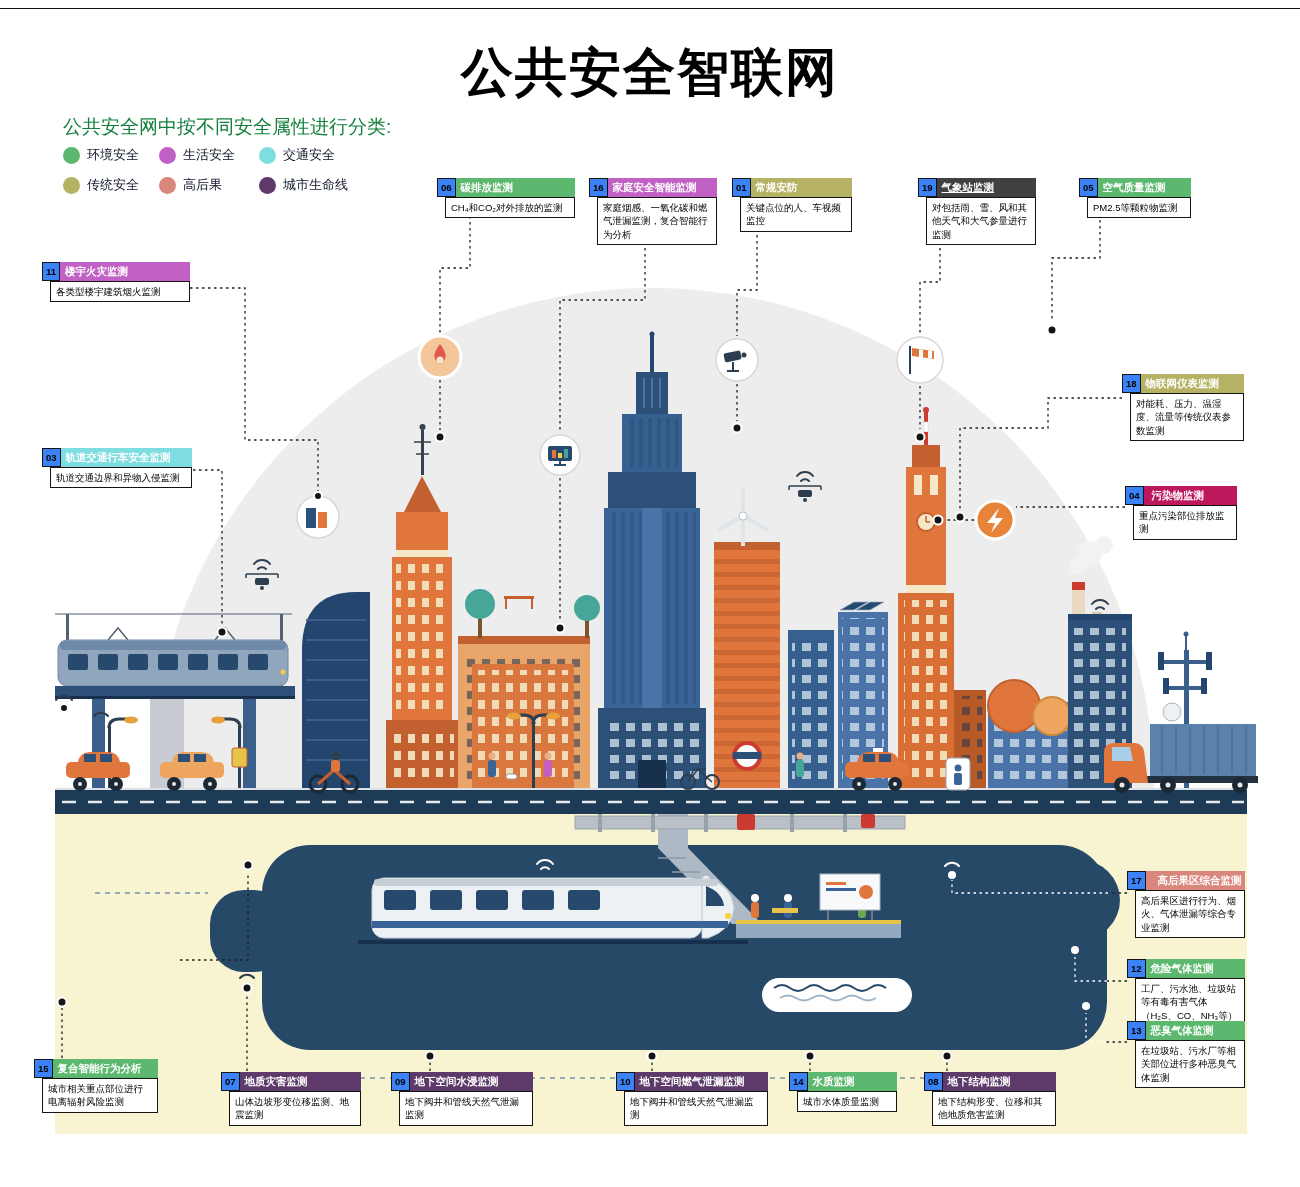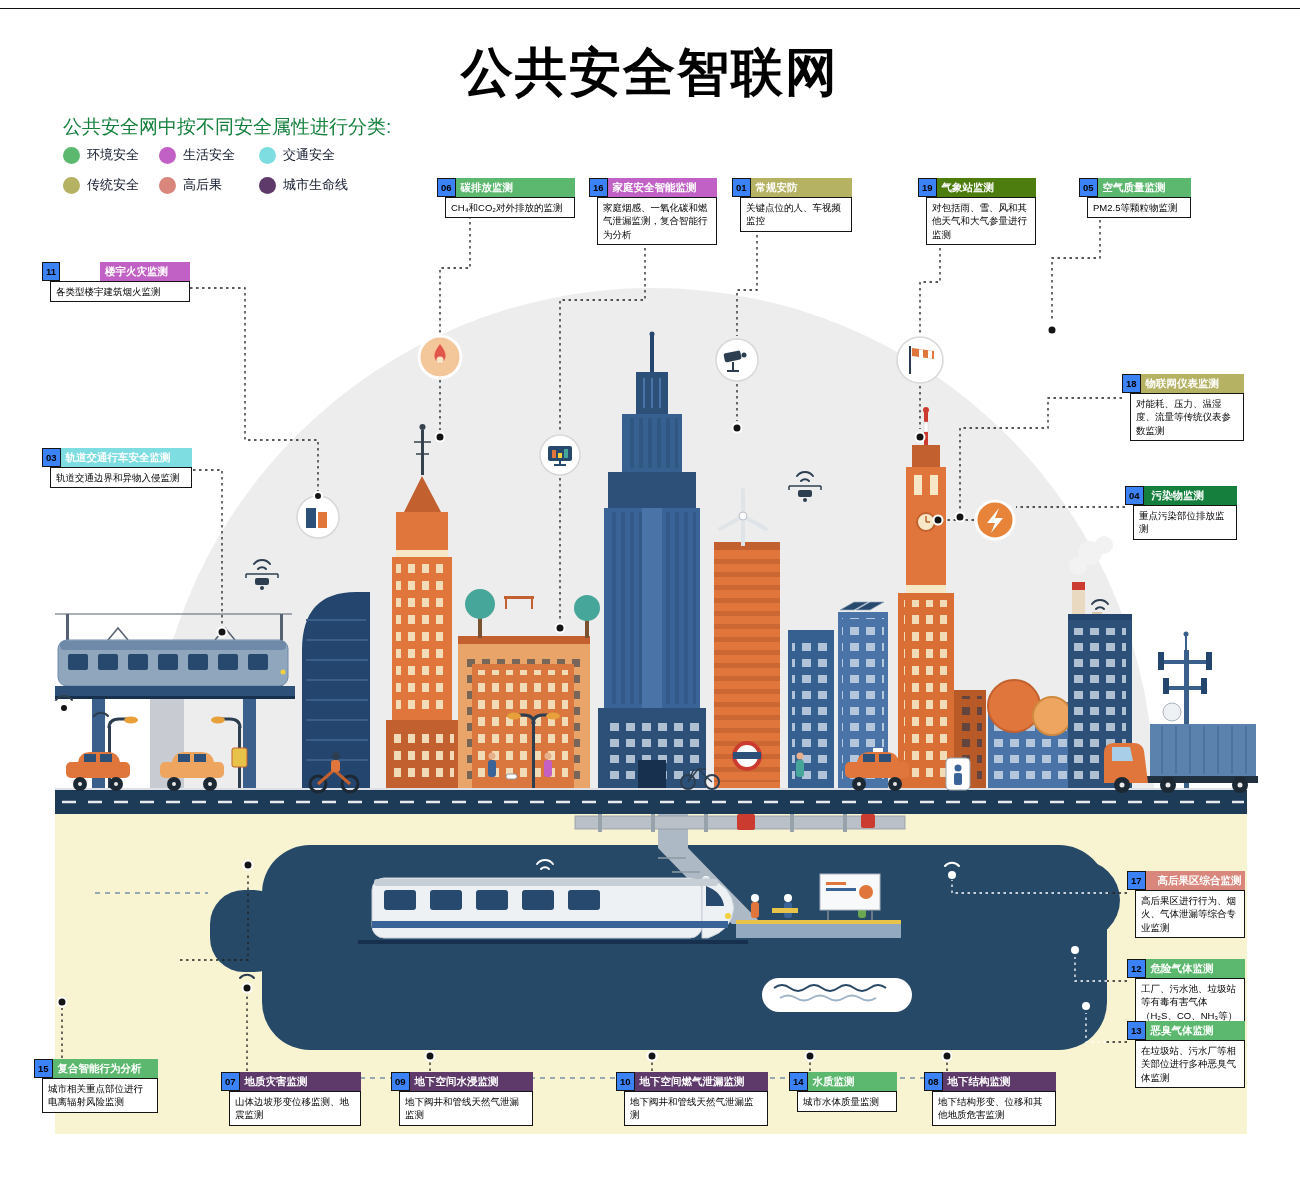--- a/index.html
+++ b/index.html
@@ -533,56 +533,56 @@
   <div class="callout" style="left:732px;top:178px;width:120px">
     <div class="co-head">
         <span class="co-num">01</span>
         <span class="co-title" style="background: rgb(181, 178, 99);">常规安防</span>
       </div>
     <div class="co-body">关键点位的人、车视频监控</div>
   </div>
   <div class="callout" style="left:918px;top:178px;width:118px">
     <div class="co-head">
         <span class="co-num">19</span>
-        <span class="co-title" style="background: #4d7c0f;">气象站监测</span>
+        <span class="co-title" style="background: #404040; text-decoration: underline;">气象站监测</span>
       </div>
     <div class="co-body">对包括雨、雪、风和其他天气和大气参量进行监测</div>
   </div>
   <div class="callout" style="left:1079px;top:178px;width:112px">
     <div class="co-head">
         <span class="co-num">05</span>
         <span class="co-title" style="background: rgb(92, 184, 110);">空气质量监测</span>
       </div>
     <div class="co-body">PM2.5等颗粒物监测</div>
   </div>
   <div class="callout" style="left:42px;top:262px;width:148px">
     <div class="co-head">
         <span class="co-num">11</span>
-        <span class="co-title" style="background: rgb(193, 96, 197); margin-left: 40px;">楼宇火灾监测</span>
+        <span class="co-title" style="background: rgb(193, 96, 197);">楼宇火灾监测</span>
       </div>
     <div class="co-body">各类型楼宇建筑烟火监测</div>
   </div>
   <div class="callout" style="left:1122px;top:374px;width:122px">
     <div class="co-head">
         <span class="co-num">18</span>
         <span class="co-title" style="background: rgb(181, 178, 99);">物联网仪表监测</span>
       </div>
     <div class="co-body">对能耗、压力、温湿度、流量等传统仪表参数监测</div>
   </div>
   <div class="callout" style="left:42px;top:448px;width:150px">
     <div class="co-head">
         <span class="co-num">03</span>
         <span class="co-title" style="background: rgb(126, 221, 224);">轨道交通行车安全监测</span>
       </div>
     <div class="co-body">轨道交通边界和异物入侵监测</div>
   </div>
   <div class="callout" style="left:1125px;top:486px;width:112px">
     <div class="co-head">
         <span class="co-num">04</span>
-        <span class="co-title" style="background: #15803d; padding-left: 8px;">污染物监测</span>
+        <span class="co-title" style="background: #be185d; padding-left: 8px;">污染物监测</span>
       </div>
     <div class="co-body">重点污染部位排放监测</div>
   </div>
   <div class="callout" style="left:1127px;top:871px;width:118px">
     <div class="co-head">
         <span class="co-num">17</span>
         <span class="co-title" style="background: rgb(217, 134, 124); padding-left: 12px;">高后果区综合监测</span>
       </div>
     <div class="co-body">高后果区进行行为、烟火、气体泄漏等综合专业监测</div>
   </div>

